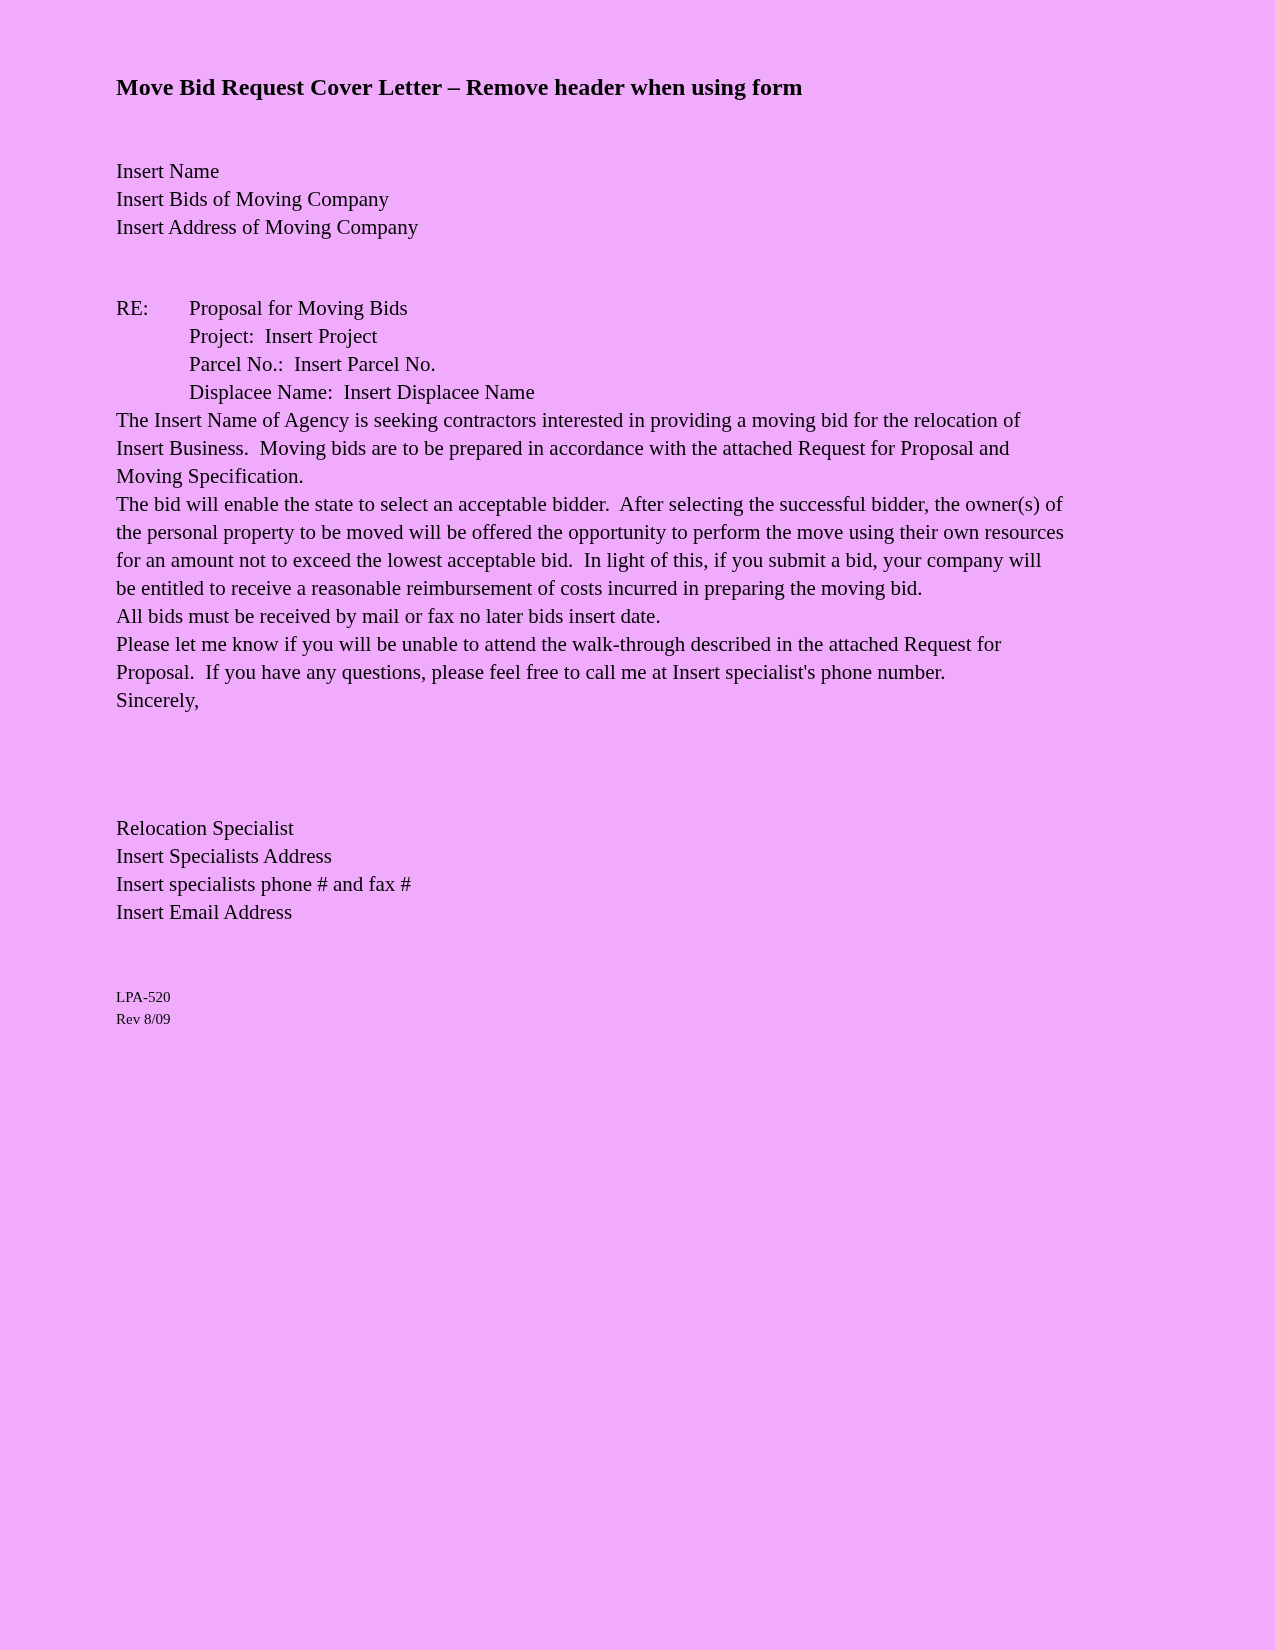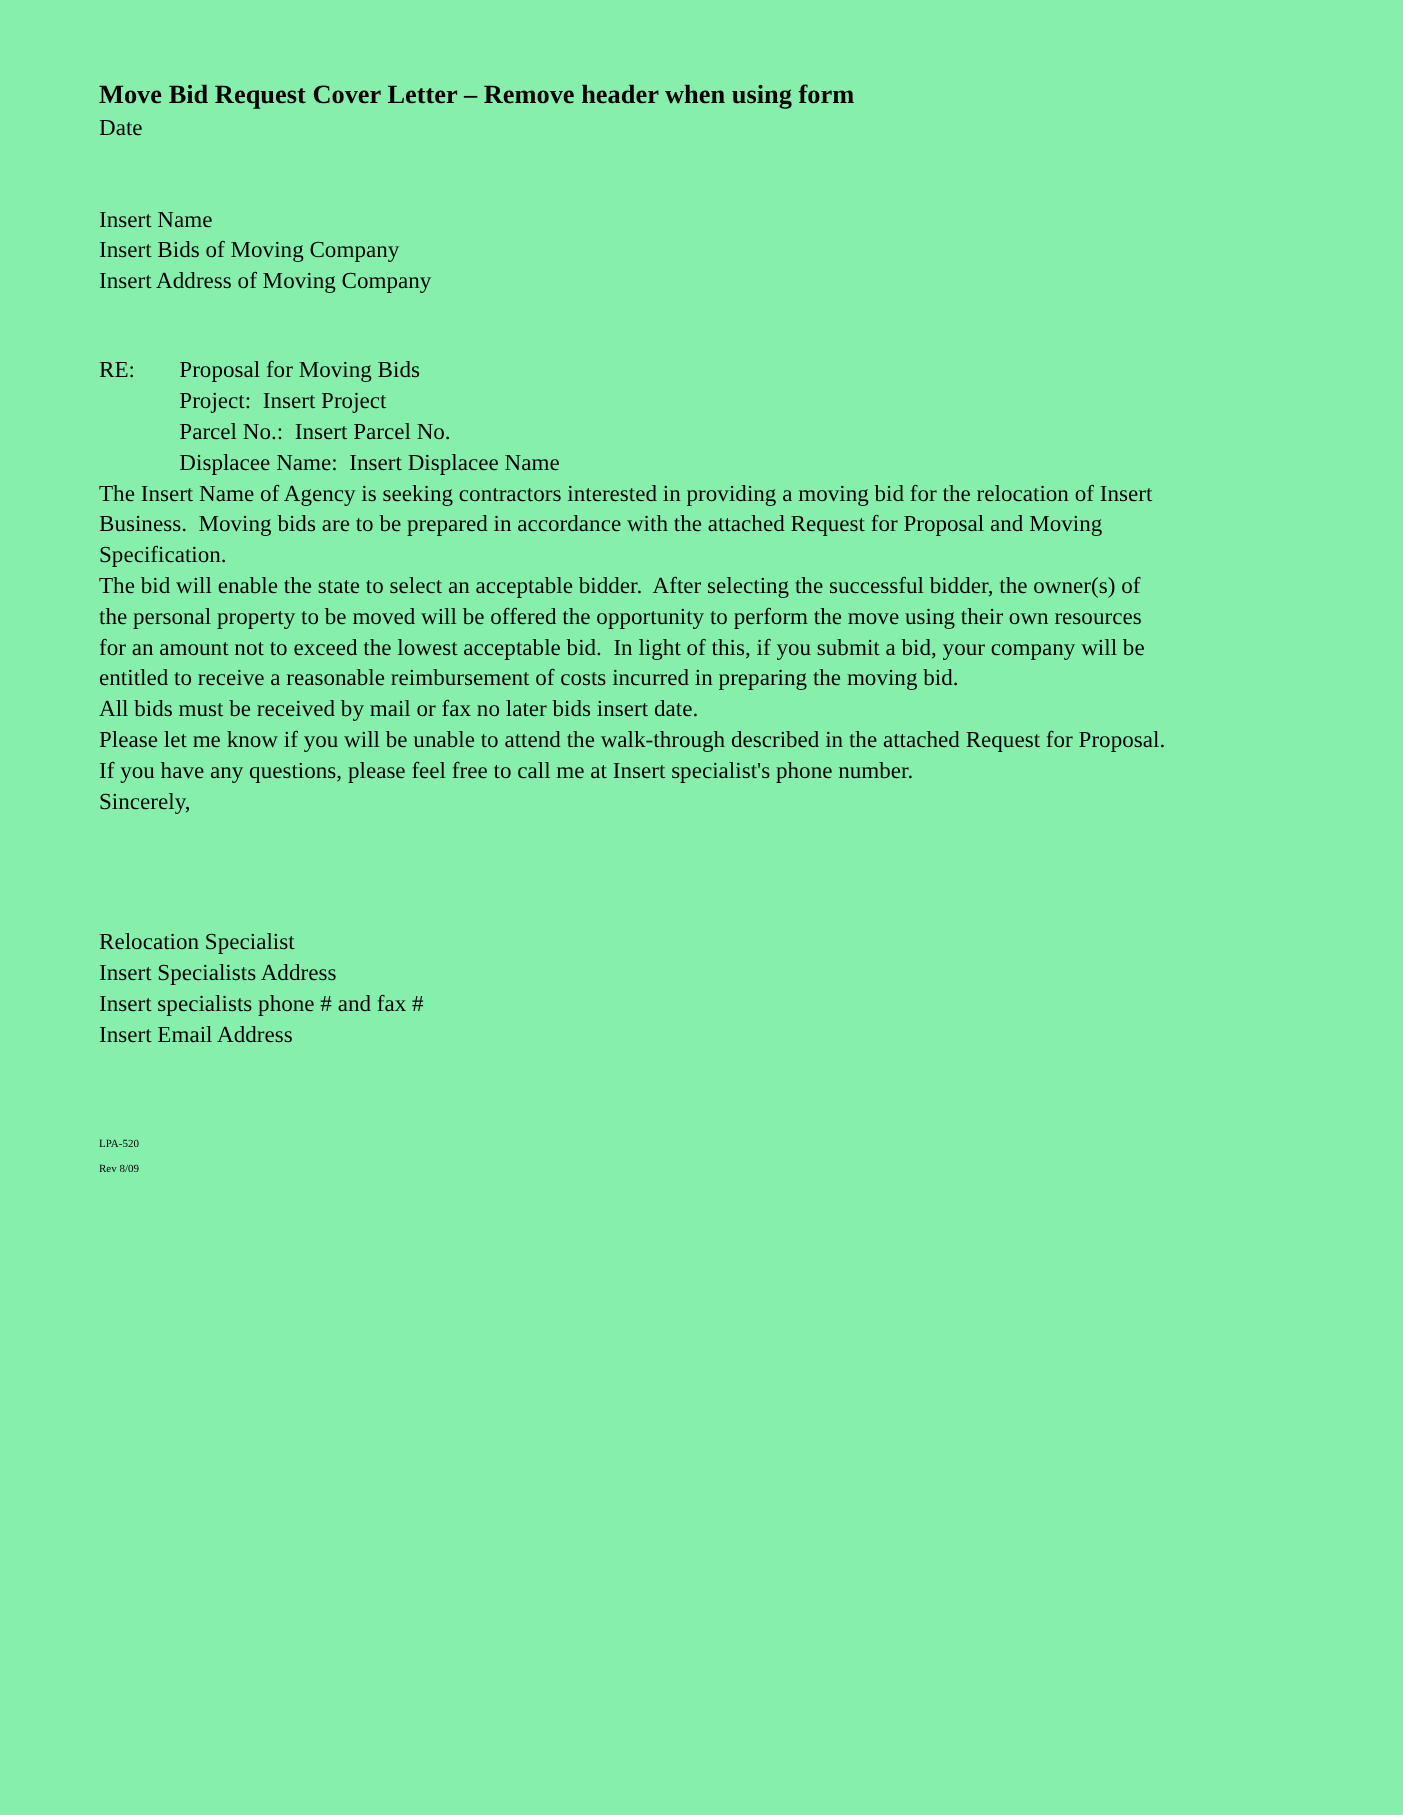--- a/index.html
+++ b/index.html
@@ -4,27 +4,27 @@
 <style>
   html, body {
     margin: 0;
     padding: 0;
     background: #ffffff;
   }
   .page {
     position: relative;
     width: 1275px;
     height: 1650px;
-    background: #86efac;
+    background: #f0abfc;
     color: #000000;
     font-family: "Liberation Serif", serif;
     font-size: 21px;
     line-height: 28px;
     box-sizing: border-box;
-    padding: 72px 210px 0 90px;
+    padding: 72px 210px 0 116px;
     overflow: hidden;
   }
   .page p { margin: 0; white-space: pre-wrap; }
   .doc-title {
     margin: 0;
     font-size: 24px;
     line-height: 30px;
     font-weight: bold;
     white-space: nowrap;
   }
@@ -38,33 +38,32 @@
   .re-label {
     flex: 0 0 73px;
     white-space: pre;
   }
   .re-lines { flex: 1 1 auto; }
   .salutation { margin-top: 27px; }
   .body-para { margin-top: 28px; }
   .closing { margin-top: 28px; }
   .signature-block { margin-top: 100px; }
   .doc-footer {
-    margin-top: 76px;
-    font-size: 10px;
+    margin-top: 60px;
+    font-size: 15px;
     line-height: 22px;
   }
 </style>
 </head>
 <body>
 
 <div class="page">
 
   <h1 class="doc-title">Move Bid Request Cover Letter – Remove header when using form</h1>
 
-  <p class="date-line">Date</p>
 
   <div class="recipient-block">
     <p>Insert Name</p>
     <p>Insert Bids of Moving Company</p>
     <p>Insert Address of Moving Company</p>
   </div>
 
   <div class="re-block">
     <span class="re-label">RE:</span>
     <div class="re-lines">

